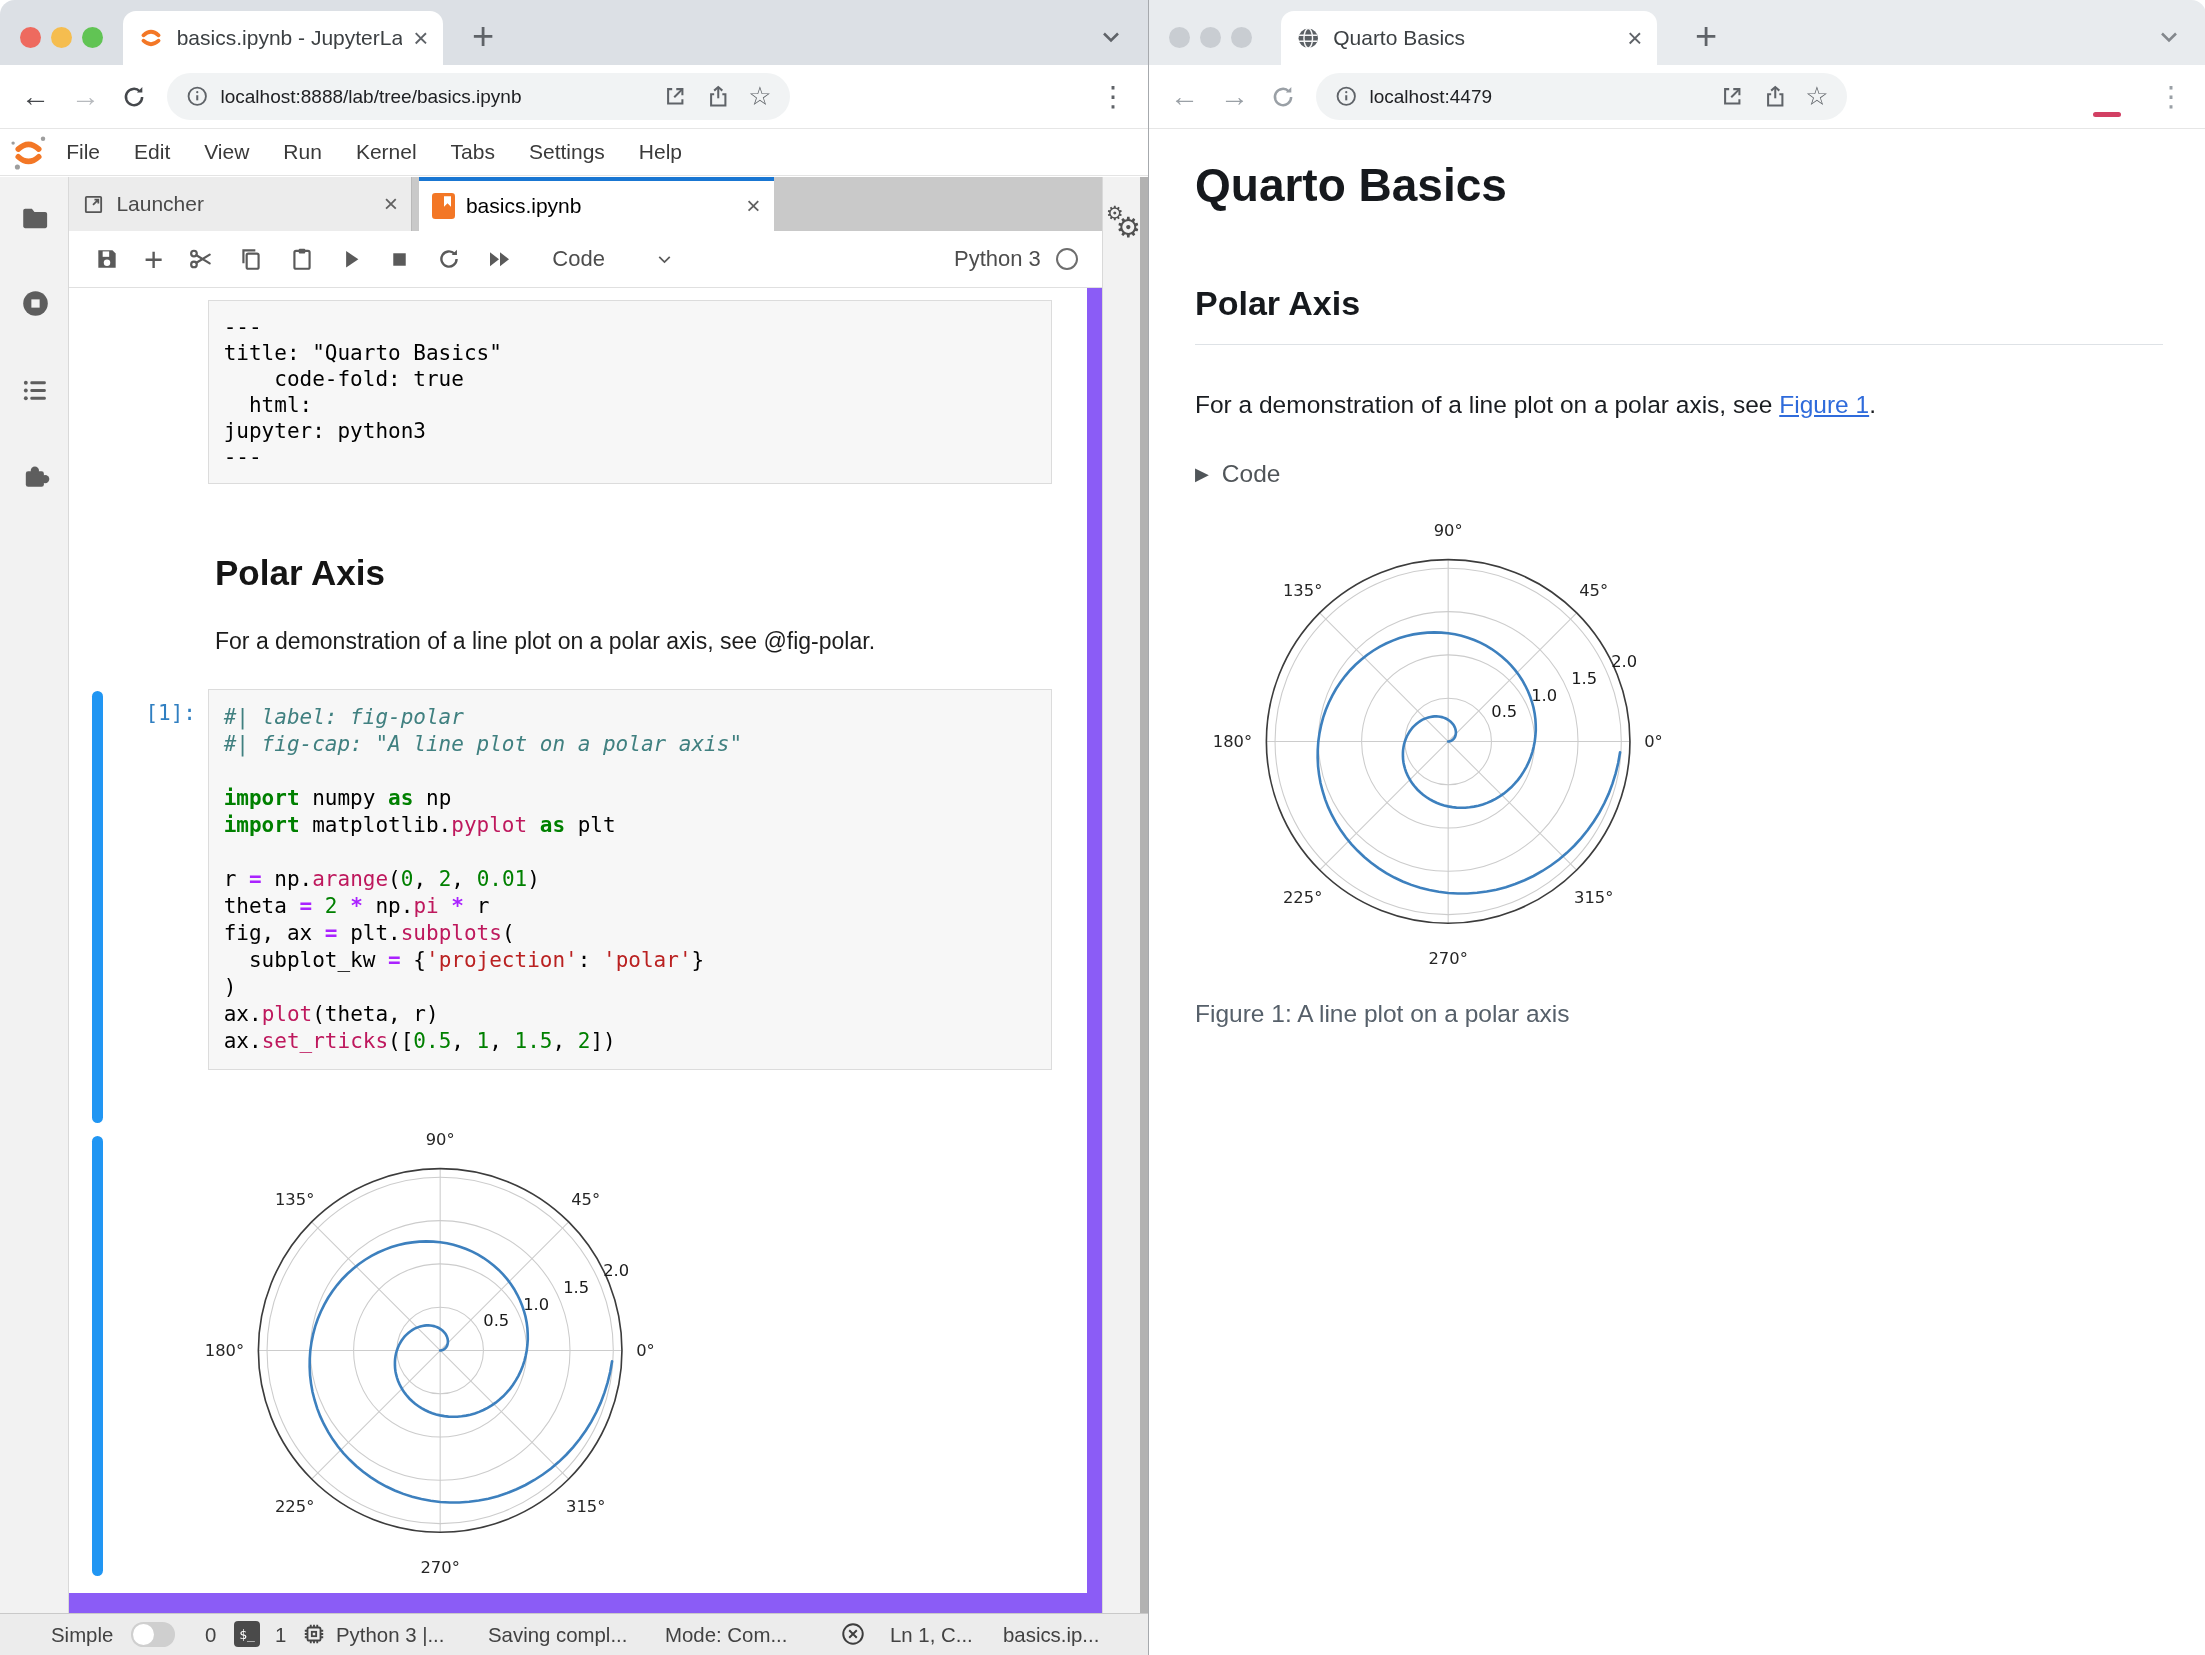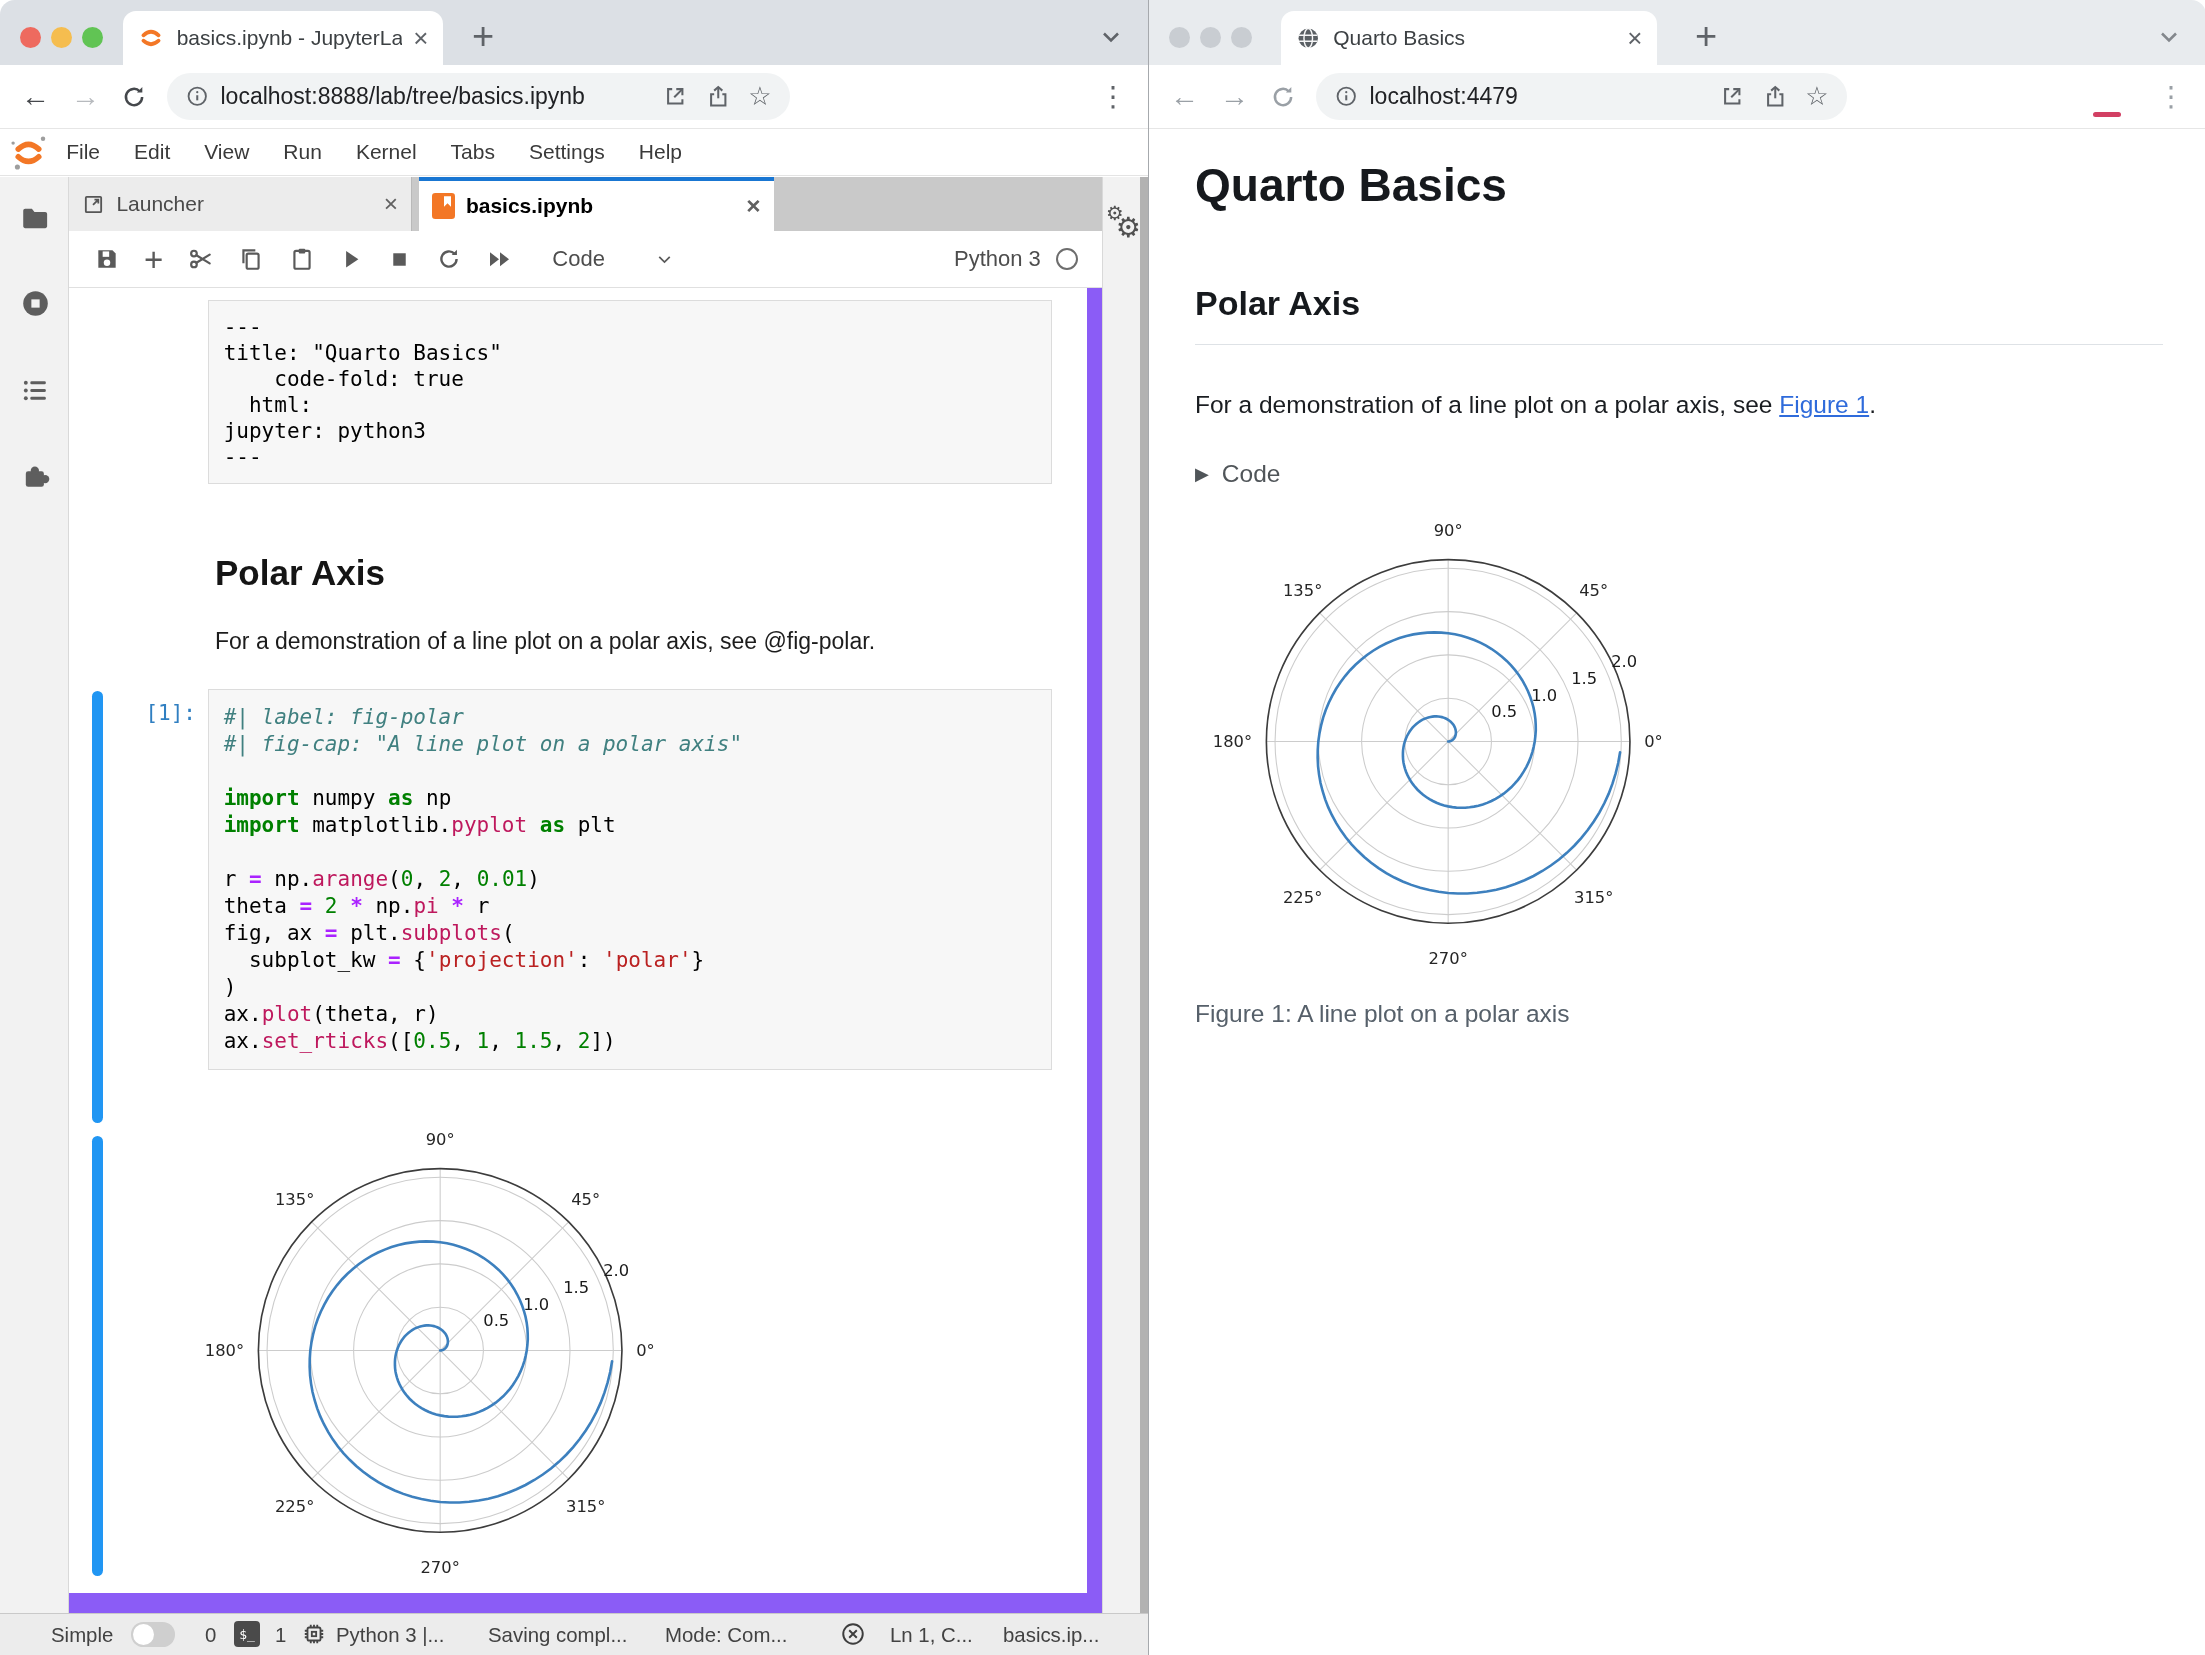--- a/index.html
+++ b/index.html
@@ -35,21 +35,21 @@
   
   .urlrow { position:relative; height:64px; background:#fff; display:flex;
     align-items:center; border-bottom:0.8px solid #e6e6e6; }
   .nav-ic { font-size:29px; color:#45484c; margin-left:21px; line-height:1; }
   .nav-ic.disabled { color:#b7babe; }
   .win-right .nav-ic { color:#9aa0a6; }
   .urlpill { height:47px; background:#f1f3f4; border-radius:24px; display:flex;
     align-items:center; padding:0 18px; margin-left:19.6px; flex:0 0 auto; }
   .win-left  .urlpill { width:623px; }
   .win-right .urlpill { width:531px; }
-  .url-text { font-size:23px; color:#202124; margin-left:11.4px; white-space:nowrap; }
+  .url-text { font-size:19px; color:#202124; margin-left:11.4px; white-space:nowrap; }
   .pill-spacer { flex:1; }
   .pill-ic { margin-left:18px; display:flex; }
   .dots3 { font-size:28px; color:#5f6368; margin-left:auto; margin-right:21px; }
   .win-right .dots3 { color:#9aa0a6; }
   .red-dash { position:absolute; right:85px; bottom:11.4px; width:28px; height:4.9px;
     border-radius:2.5px; background:#d23f63; }
 
   
   .jl-menubar { position:relative; height:47px; background:#fff;
     border-bottom:0.8px solid #e4e4e4; display:flex; align-items:center; }
@@ -68,21 +68,21 @@
   .gears .g1 { position:absolute; left:1.6px; top:0; font-size:19.6px; }
   .gears .g2 { position:absolute; left:11.4px; top:9.8px; font-size:28px; }
   .win-scroll { position:absolute; right:0; top:0; bottom:0; width:8.2px; background:#b2b2b2; }
 
   .jl-dock { position:absolute; left:69px; right:46px; top:0; bottom:19.6px; }
   .jl-tabbar { position:relative; height:54px; background:#c9c9c9; display:flex; }
   .jl-tab { display:flex; align-items:center; padding:0 13px; font-size:21px; }
   .jl-tab.inactive { width:343px; background:#ececec; color:#4a4a4a;
     border-right:0.8px solid #b9b9b9; }
   .jl-tab.active { width:355px; background:#fff; color:#000;
-    border-top:4.9px solid #1976d2; margin-left:6.5px;font-weight:bold; }
+    border-top:4.9px solid #1976d2; margin-left:6.5px; }
   .jl-tab .lbl { margin-left:11.4px; flex:1; white-space:nowrap; overflow:hidden; }
   .jl-tab .x { font-size:24.5px; color:#616161; }
   .nb-ico { width:23px; height:26px; background:#f37726; border-radius:3.3px; position:relative; }
   .nb-ico:before { content:""; position:absolute; left:12.3px; top:3.3px; width:7.4px; height:10.6px;
     background:#fff; clip-path:polygon(0 0,100% 0,100% 100%,50% 65%,0 100%); }
 
   .jl-toolbar { position:relative; height:57px; background:#fff;
     border-bottom:0.8px solid #e0e0e0; display:flex; align-items:center; }
   .tb-ic { margin-left:24.5px; display:flex; align-items:center; }
   .tb-txt { font-size:22px; color:#4d4d4d; }

